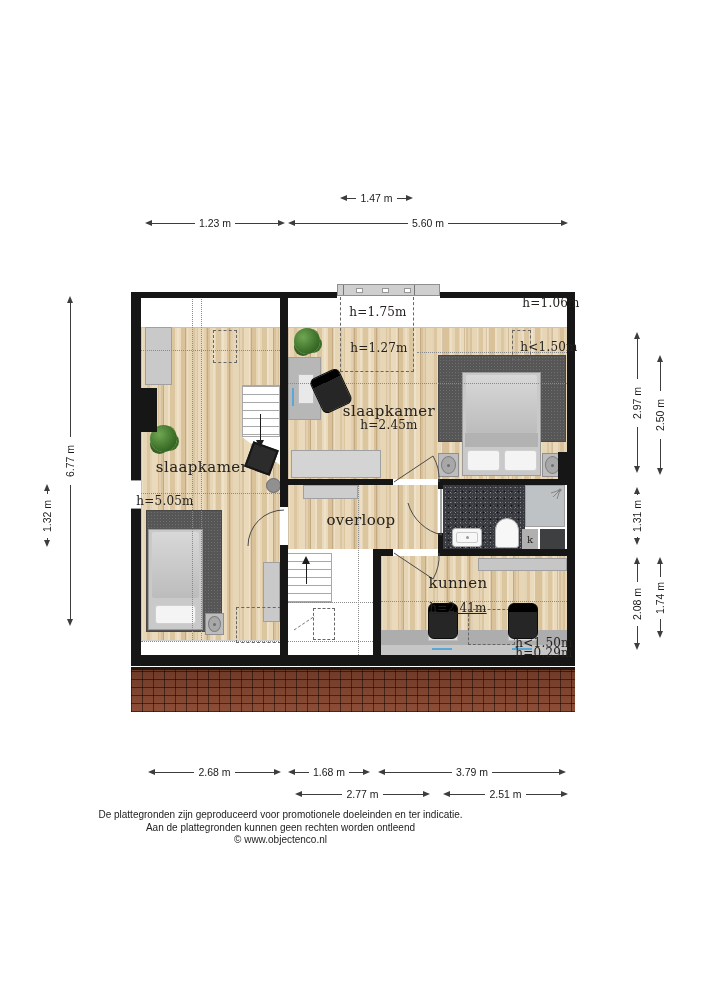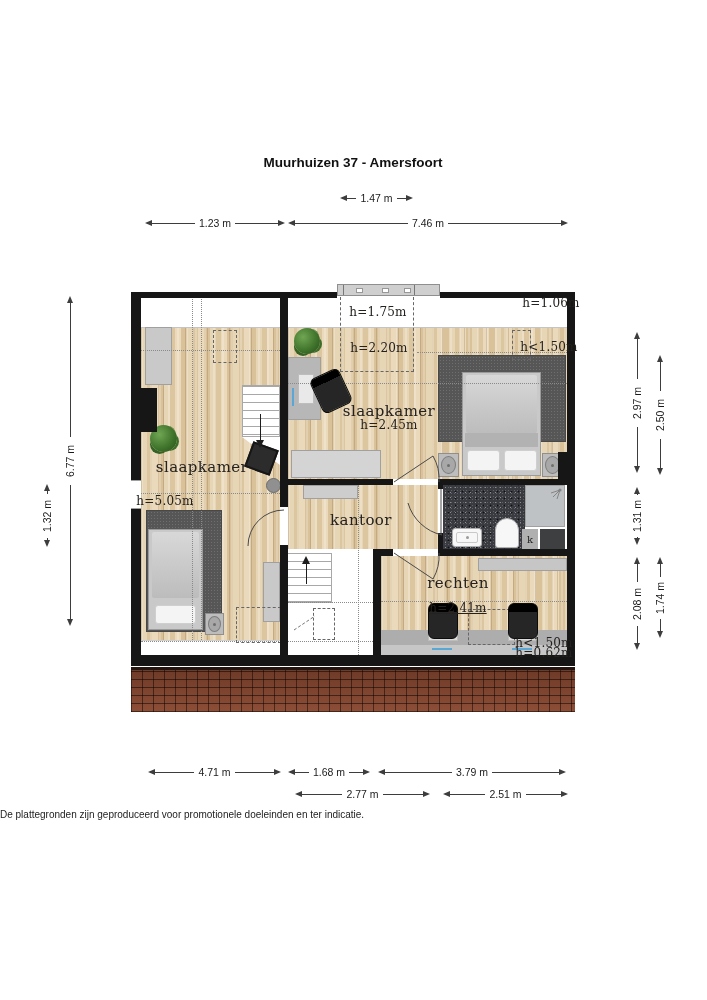--- a/index.html
+++ b/index.html
@@ -1,21 +1,21 @@
 <!DOCTYPE html>
 <html style="--wall: #161616; --wood: #e3cfae; --rug: #565656; --bath: #393b40; --roof: #7a412f;"><head>
 <meta charset="utf-8">
 <style>
   html,body{margin:0;padding:0;}
   body{width:707px;height:1000px;background:#fff;position:relative;overflow:hidden;
        font-family:"Liberation Sans",sans-serif;}
   
   .title{position:absolute;left:353px;top:155px;transform:translateX(-50%);
          text-align:center;font:bold 13.5px/16px "Liberation Sans",sans-serif;color:#111;white-space:nowrap;}
-  .footer{position:absolute;left:0;top:809px;width:561px;text-align:left;
+  .footer{position:absolute;left:0;top:809px;width:561px;text-align:center;
           font:10px/12.5px "Liberation Sans",sans-serif;color:#222;}
   .lab{position:absolute;transform:translate(-50%,-50%);white-space:nowrap;
        font-family:"DejaVu Serif",serif;color:#24211e;z-index:30;}
   .room-lab{font-size:15px;letter-spacing:.4px;}
   .h-lab{font-size:12px;letter-spacing:.2px;}
   
   .dimh{position:absolute;height:12px;display:flex;align-items:center;z-index:5;}
   .dimh .ln{flex:1;height:1px;background:#3d3d3d;}
   .dimh .al{width:0;height:0;border:3.5px solid transparent;border-left:0;border-right:7px solid #3d3d3d;}
   .dimh .ar{width:0;height:0;border:3.5px solid transparent;border-right:0;border-left:7px solid #3d3d3d;}
@@ -95,41 +95,40 @@
   .stool{position:absolute;border-radius:50%;background:#909090;border:1px solid #6b6b6b;z-index:7;}
   .desk-strip{position:absolute;background:#adadad;z-index:4;}
   .desk-strip2{position:absolute;background:#c6c6c6;z-index:4;}
   .bluemark{position:absolute;height:2px;background:#5aa7d6;z-index:5;}
   .paper{position:absolute;background:#dcdcdc;border:1px solid #bdbdbd;box-sizing:border-box;z-index:5;}
 </style>
 </head>
 <body>
 
 <div class="title">
-  <div>Muurhuizen 37 - Amersfoort</div>
 </div>
 
 <div class="dimh" style="left:340px;top:192px;width:73px;">
   <i class="al"></i>
     <i class="ln"></i>
   <span class="dlab">1.47 m</span>
   <i class="ln"></i>
     <i class="ar"></i>
 </div>
 <div class="dimh" style="left:145px;top:217px;width:140px;">
   <i class="al"></i>
     <i class="ln"></i>
     <span class="dlab">1.23 m</span>
     <i class="ln"></i>
     <i class="ar"></i>
 </div>
 <div class="dimh" style="left:288px;top:217px;width:280px;">
   <i class="al"></i>
     <i class="ln"></i>
-    <span class="dlab">7.46 m</span>
+    <span class="dlab">5.60 m</span>
     <i class="ln"></i>
     <i class="ar"></i>
 </div>
 <div class="dimv" style="left:64px;top:296px;height:330px;">
   <i class="au"></i>
     <i class="vln"></i>
     <span class="vlab">
       <b>6.77 m</b>
     </span>
     <i class="vln"></i>
@@ -185,21 +184,21 @@
     <i class="vln"></i>
     <span class="vlab" style="height:42px;">
       <b>1.74 m</b>
     </span>
     <i class="vln"></i>
     <i class="ad"></i>
 </div>
 <div class="dimh" style="left:148px;top:766px;width:133px;">
   <i class="al"></i>
     <i class="ln"></i>
-    <span class="dlab">4.71 m</span>
+    <span class="dlab">2.68 m</span>
     <i class="ln"></i>
     <i class="ar"></i>
 </div>
 <div class="dimh" style="left:288px;top:766px;width:82px;">
   <i class="al"></i>
     <i class="ln"></i>
     <span class="dlab">1.68 m</span>
     <i class="ln"></i>
     <i class="ar"></i>
 </div>
@@ -355,28 +354,30 @@
     <path d="M 263 190 L 302 164 M 302 164 A 46 46 0 0 1 308 190" stroke="#4a4a4a" fill="none" stroke-width="1"></path>
     <path d="M 263 261 L 302 287 M 302 287 A 46 46 0 0 0 308 261" stroke="#4a4a4a" fill="none" stroke-width="1"></path>
     <path d="M 310 197 L 310 243 M 311 243 A 46 46 0 0 1 277 211" stroke="#4a4a4a" fill="none" stroke-width="1"></path>
     <path d="M 163 338 L 184 324" stroke="#777" fill="none" stroke-width="1" stroke-dasharray="3 2"></path>
   </svg>
 
   <div class="lab room-lab" style="left:71px;top:175px;">slaapkamer</div>
   <div class="lab h-lab" style="left:34px;top:209px;">h=5.05m</div>
   <div class="lab room-lab" style="left:258px;top:119px;">slaapkamer</div>
   <div class="lab h-lab" style="left:258px;top:133px;">h=2.45m</div>
-  <div class="lab room-lab" style="left:230px;top:228px;">kantoor</div>
-  <div class="lab room-lab" style="left:327px;top:291px;">rechten</div>
+  <div class="lab room-lab" style="left:230px;top:228px;">overloop</div>
+  <div class="lab room-lab" style="left:327px;top:291px;">kunnen</div>
   <div class="lab h-lab" style="left:327px;top:316px;text-decoration:underline;">h=2.41m</div>
   <div class="lab h-lab" style="left:247px;top:20px;">h=1.75m</div>
-  <div class="lab h-lab" style="left:248px;top:56px;">h=2.20m</div>
+  <div class="lab h-lab" style="left:248px;top:56px;">h=1.27m</div>
   <div class="lab h-lab" style="left:420px;top:11px;">h=1.06m</div>
   <div class="lab h-lab" style="left:418px;top:55px;">h&lt;1.50m</div>
   <div class="lab h-lab" style="left:413px;top:351px;">h&lt;1.50m</div>
-  <div class="lab h-lab" style="left:413px;top:361px;">h=0.62m</div>
+  <div class="lab h-lab" style="left:413px;top:361px;">h=0.29m</div>
 </div>
 
 <div class="roof"></div>
 
 <div class="footer">
   <div>De plattegronden zijn geproduceerd voor promotionele doeleinden en ter indicatie.</div>
+  <div>Aan de plattegronden kunnen geen rechten worden ontleend</div>
+  <div>© www.objectenco.nl</div>
 </div>
 
 </body></html>

